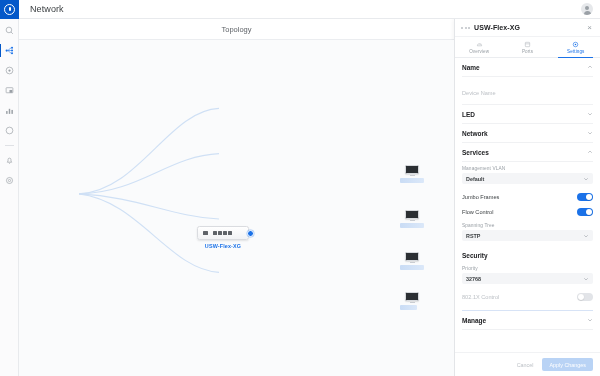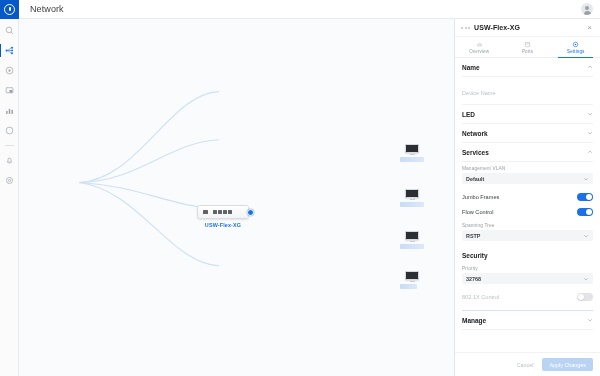--- a/index.html
+++ b/index.html
@@ -320,20 +320,23 @@
       <svg width="9" height="9" viewBox="0 0 16 16">
         <circle cx="8" cy="8" r="5.4" fill="none" stroke="#9aa0a6" stroke-width="1.2"></circle>
         <circle cx="8" cy="8" r="2" fill="none" stroke="#9aa0a6" stroke-width="1.2"></circle>
       </svg>
     </div>
 
     <div class="rail-spacer"></div>
   </div>
 
   <div class="center">
+    <div class="center-header">
+      <span>Topology</span>
+    </div>
 
     <div class="canvas">
       <svg class="links" viewBox="0 0 435 334" preserveAspectRatio="none">
         <path d="M60 153 C 120 150, 150 70, 200 68" fill="none" stroke="#cfe0f5" stroke-width="1.1"></path>
         <path d="M60 153 C 120 152, 150 115, 200 113" fill="none" stroke="#cfe0f5" stroke-width="1.1"></path>
         <path d="M60 153 C 120 156, 150 175, 200 178" fill="none" stroke="#cfe0f5" stroke-width="1.1"></path>
         <path d="M60 153 C 120 160, 150 228, 200 231" fill="none" stroke="#cfe0f5" stroke-width="1.1"></path>
       </svg>
 
       <div class="node" style="left:178px; top:186px;">

